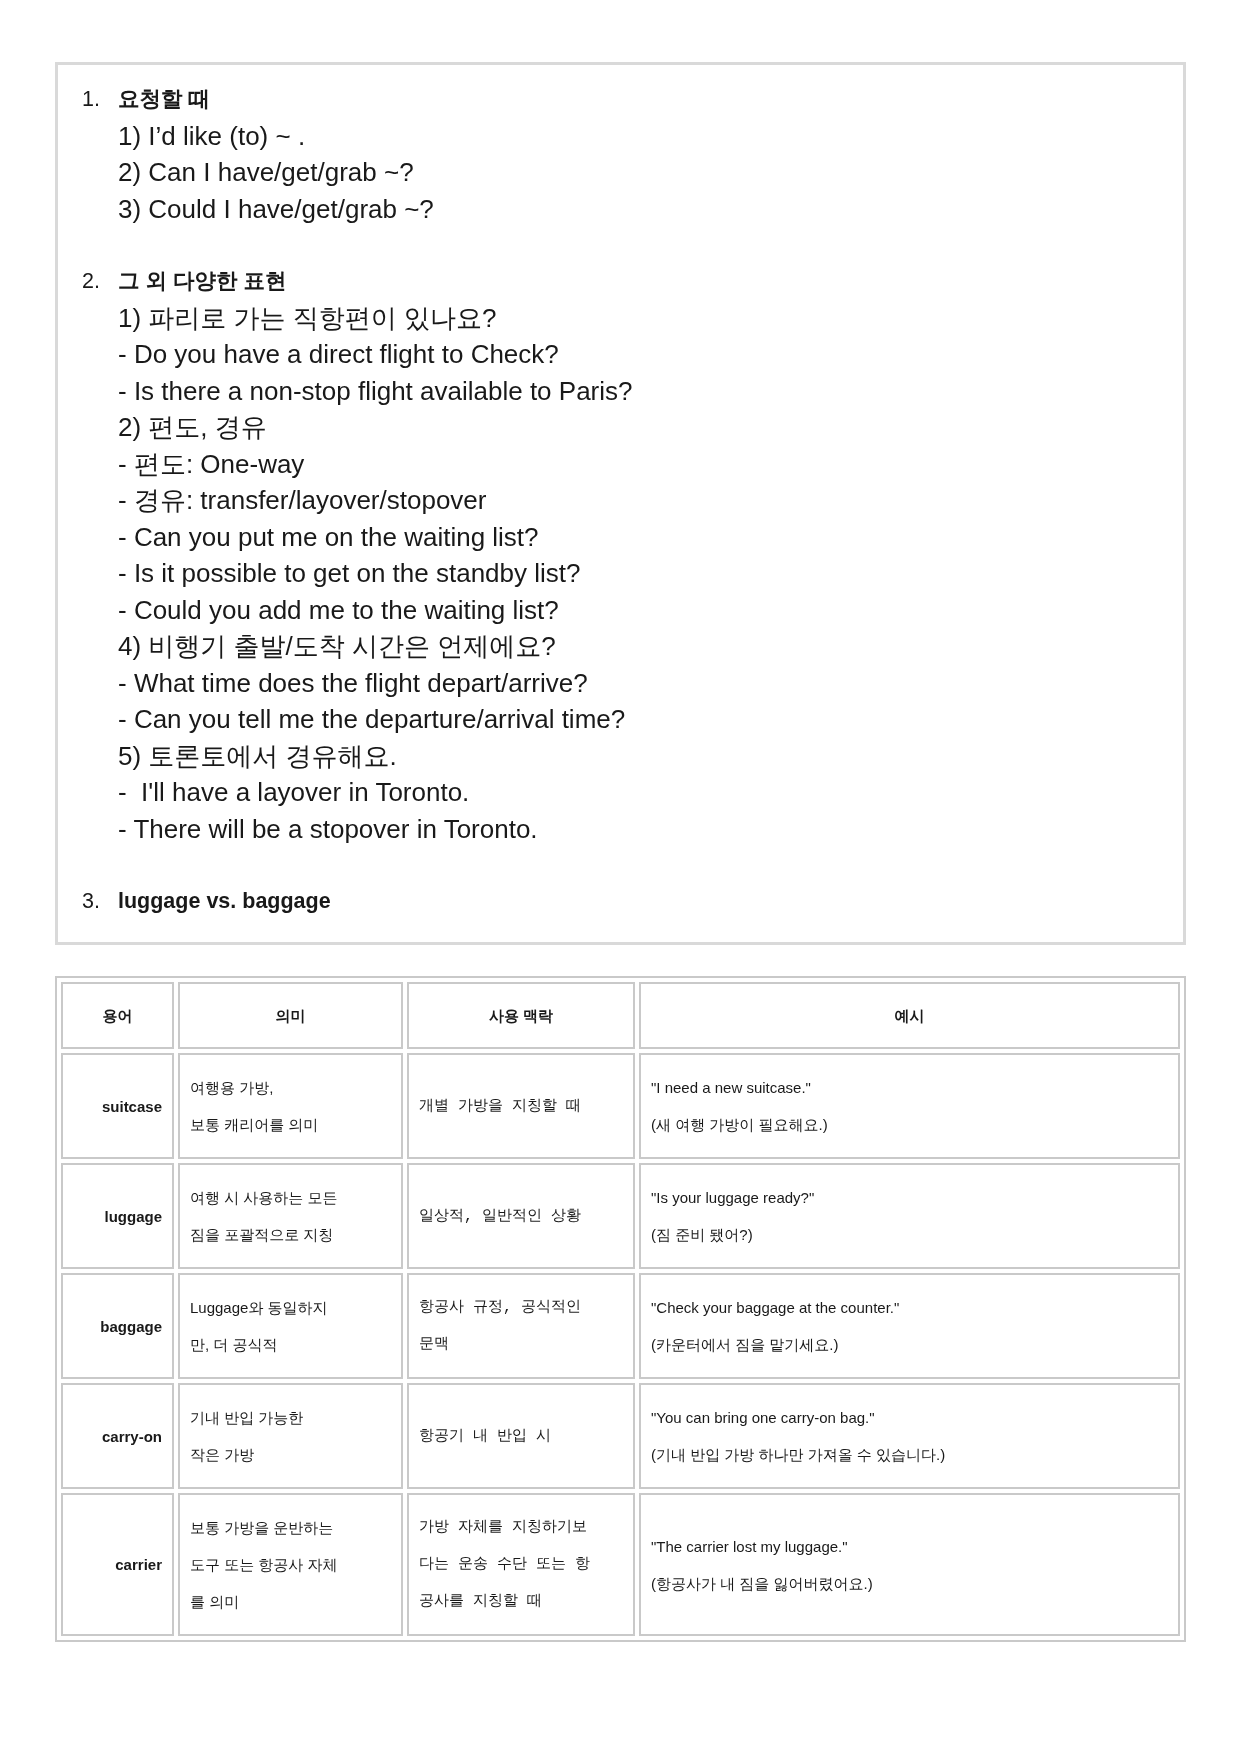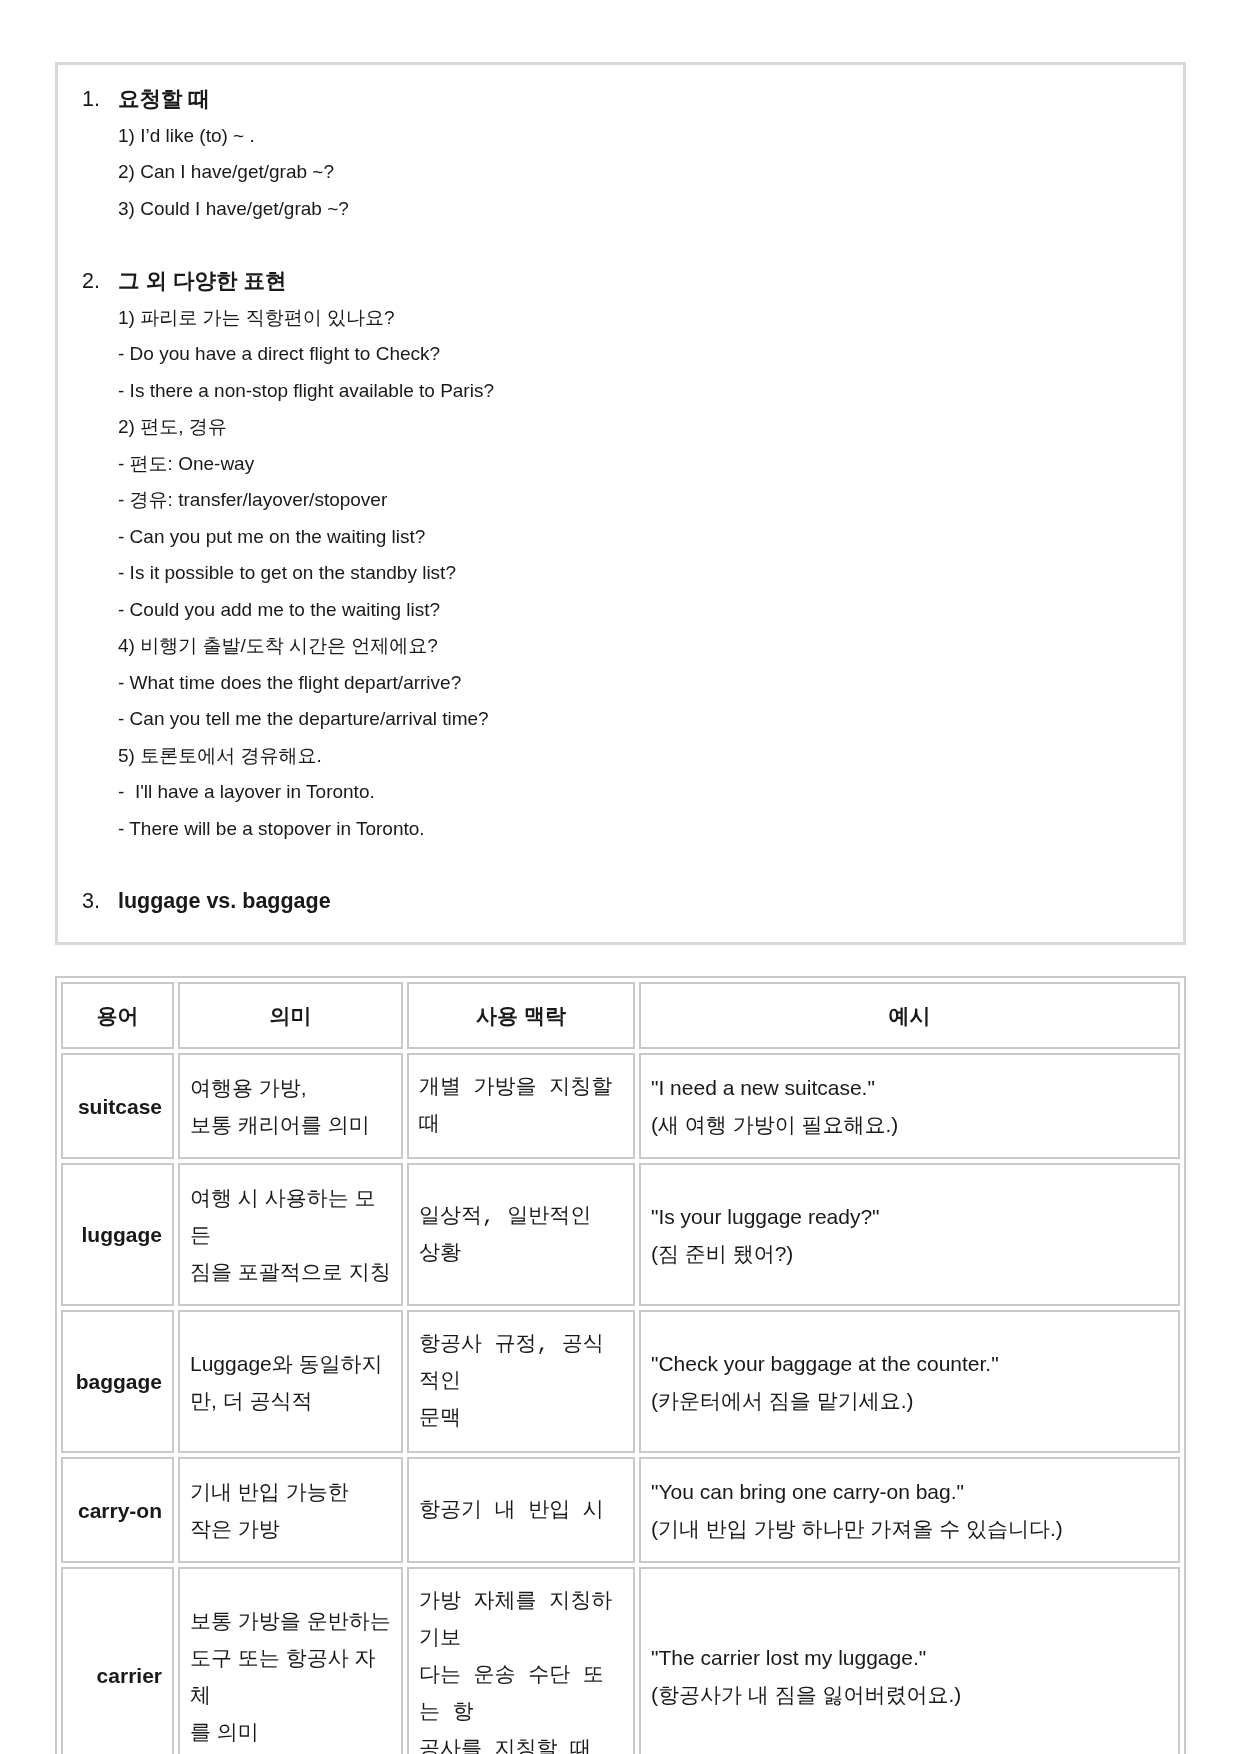--- a/index.html
+++ b/index.html
@@ -35,42 +35,42 @@
     line-height: 36.5px;
   }
   .section-number {
     width: 36px;
     flex: 0 0 36px;
     font-weight: 400;
   }
   .section-title { font-weight: 700; }
   .section-items { margin-left: 36px; }
   .list-line {
-    font-size: 19px;
+    font-size: 26px;
     line-height: 36.5px;
     white-space: pre-wrap;
   }
   
   .term-table {
     position: absolute;
     left: 55px;
     top: 976px;
     width: 1131px;
     box-sizing: border-box;
     border: 2px solid #c9c9c9;
     border-collapse: separate;
     border-spacing: 4px;
     background: #ffffff;
     table-layout: fixed;
   }
   .term-table td, .term-table th {
     border: 2px solid #c9c9c9;
     background: #ffffff;
     vertical-align: middle;
-    font-size: 21px;
+    font-size: 15px;
     line-height: 37px;
     padding: 14px 10px;
     white-space: pre-line;
     overflow: hidden;
   }
   .term-table th {
     font-weight: 700;
     text-align: center;
     padding: 13px 6px;
   }

